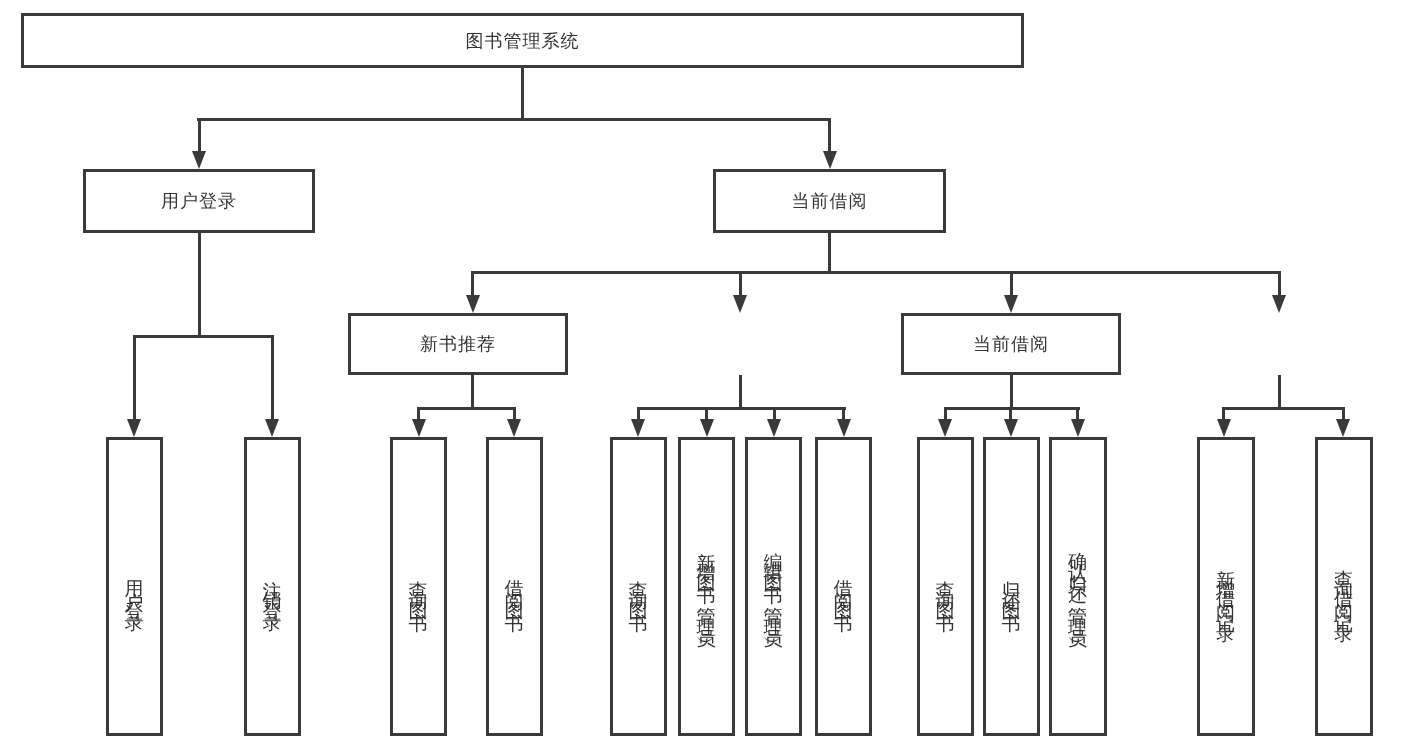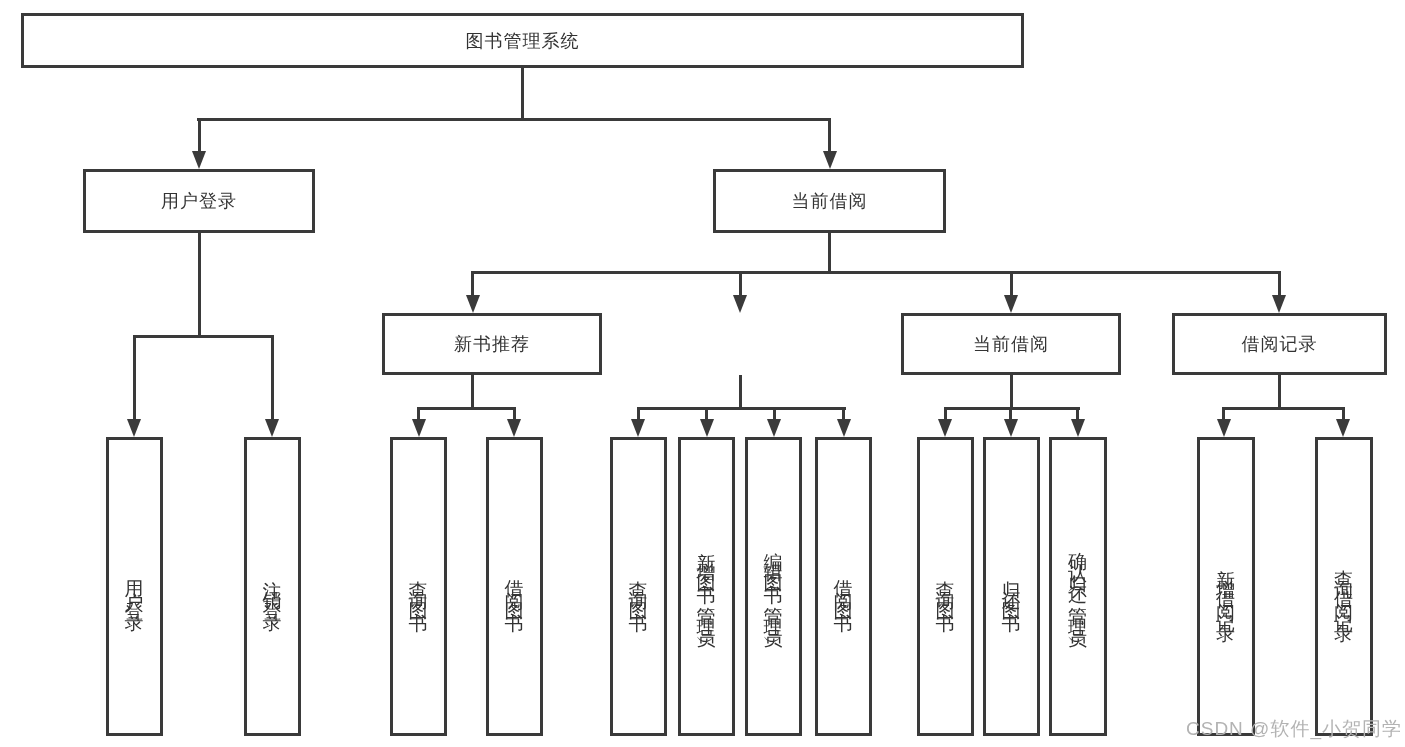--- a/index.html
+++ b/index.html
@@ -83,28 +83,25 @@
   <div class="hl" style="left:471px; top:271px; width:810px;"></div>
   <div class="vl" style="left:471px; top:271px; height:24px;"></div>
   <div class="ah" style="left:466px; top:295px;"></div>
   <div class="vl" style="left:739px; top:271px; height:24px;"></div>
   <div class="ah" style="left:733px; top:295px;"></div>
   <div class="vl" style="left:1010px; top:271px; height:24px;"></div>
   <div class="ah" style="left:1004px; top:295px;"></div>
   <div class="vl" style="left:1278px; top:271px; height:24px;"></div>
   <div class="ah" style="left:1272px; top:295px;"></div>
 
-  <div class="box h" style="left:382px; top:313px; width:220px; height:62px;">
+  <div class="box h" style="left:348px; top:313px; width:220px; height:62px;">
     <span>新书推荐</span>
   </div>
   <div class="box h" style="left:901px; top:313px; width:220px; height:62px;">
     <span>当前借阅</span>
-  </div>
-  <div class="box h" style="left:1172px; top:313px; width:215px; height:62px;">
-    <span>借阅记录</span>
   </div>
 
   <div class="vl" style="left:471px; top:375px; height:35px;"></div>
   <div class="hl" style="left:417px; top:407px; width:99px;"></div>
   <div class="vl" style="left:417px; top:407px; height:12px;"></div>
   <div class="ah" style="left:412px; top:419px;"></div>
   <div class="vl" style="left:513px; top:407px; height:12px;"></div>
   <div class="ah" style="left:507px; top:419px;"></div>
 
   <div class="vl" style="left:739px; top:375px; height:35px;"></div>
@@ -171,15 +168,14 @@
     <span class="vtxt">确认归还（管理员）</span>
   </div>
 
   <div class="box v" style="left:1197px; top:437px; width:58px; height:299px;">
     <span class="vtxt">新增借阅记录</span>
   </div>
   <div class="box v" style="left:1315px; top:437px; width:58px; height:299px;">
     <span class="vtxt">查询借阅记录</span>
   </div>
 
-  <div class="watermark">CSDN @软件_小贺同学</div>
 
 </div>
 
 </body></html>

